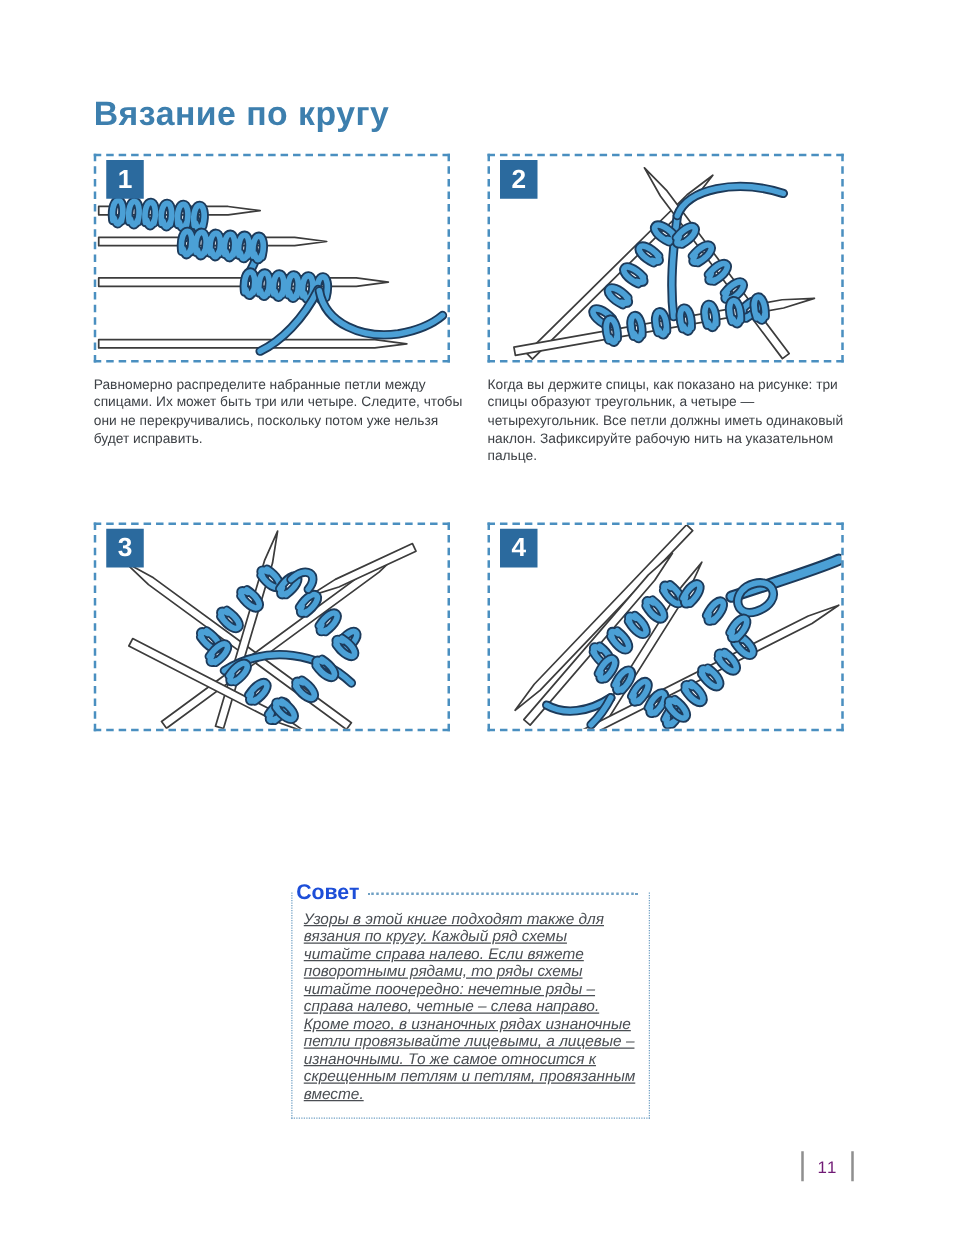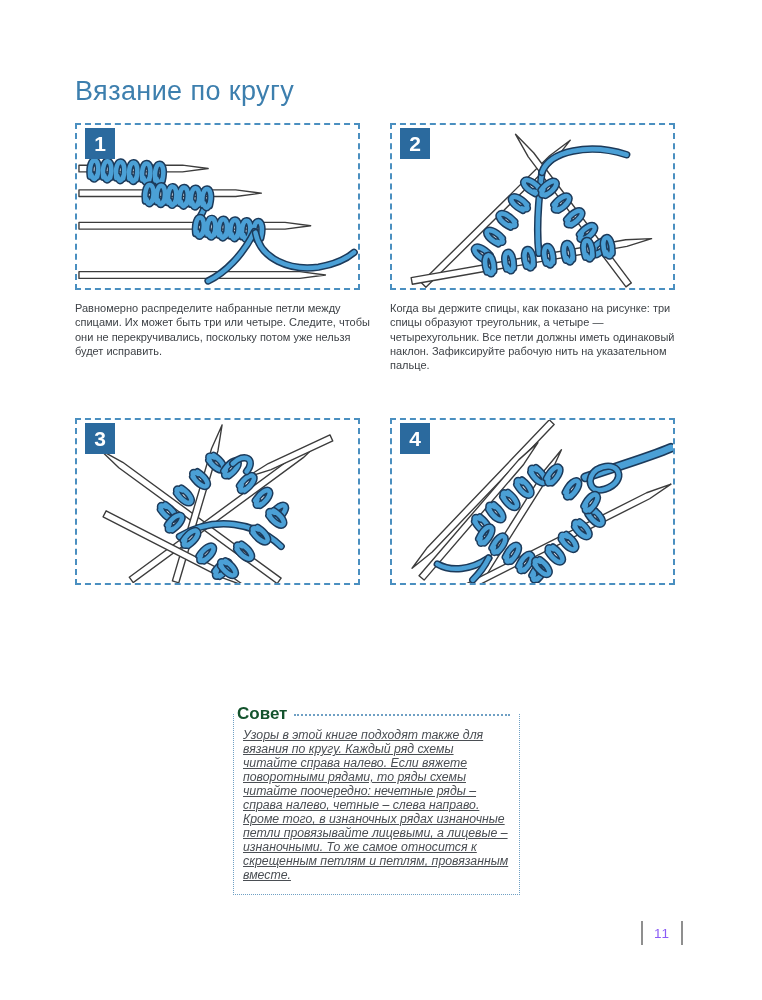--- a/index.html
+++ b/index.html
@@ -3,21 +3,21 @@
 <meta charset="utf-8">
 <style>
   html,body{margin:0;padding:0;}
   body{
     width:762px;height:1000px;background:#ffffff;position:relative;
     font-family:"Liberation Sans","DejaVu Sans",sans-serif;
     -webkit-font-smoothing:antialiased;overflow:hidden;
   }
   .page-title{
     position:absolute;left:75px;top:76px;margin:0;
-    font-size:27px;font-weight:400;letter-spacing:.4px;color:#3d7fae;
+    font-size:27px;font-weight:700;letter-spacing:.4px;color:#3d7fae;
   }
   .steps{
     position:absolute;left:75px;top:123px;width:600px;
     display:grid;grid-template-columns:285px 285px;column-gap:30px;
     grid-template-rows:167px 128px 167px auto;
   }
   .figure{
     position:relative;width:285px;height:167px;box-sizing:border-box;
     border:2px dashed #4a8fc0;background:#fff;
   }
@@ -32,28 +32,28 @@
   }
   .needle-body{fill:#ffffff;stroke:#3c3c3c;stroke-width:1.4;stroke-linejoin:round;}
   .yarn-under{fill:none;stroke:#1c3a5a;stroke-width:7.6;stroke-linecap:round;stroke-linejoin:round;}
   .yarn-over{fill:none;stroke:#4ba0d6;stroke-width:4.6;stroke-linecap:round;stroke-linejoin:round;}
   .tip{
     position:absolute;left:233px;top:714px;width:287px;box-sizing:border-box;
     border-left:1.5px dotted #6fa0c4;border-right:1.5px dotted #6fa0c4;border-bottom:1.5px dotted #6fa0c4;
     padding:0 9px 12px 9px;background:#fff;
   }
   .tip-header{display:flex;align-items:center;margin:-10px 0 4px -6px;}
-  .tip-title{color:#14532d;font-weight:bold;font-size:17px;background:#fff;padding:0 7px 0 0;white-space:nowrap;}
+  .tip-title{color:#1d4ed8;font-weight:bold;font-size:17px;background:#fff;padding:0 7px 0 0;white-space:nowrap;}
   .tip-leader{flex:1;border-top:2px dotted #6fa0c4;height:0;margin-top:2px;}
   .tip-body{font-size:12.3px;line-height:1.14;font-style:italic;color:#4a4e53;text-decoration:underline;}
   .pageno{
     position:absolute;left:641px;top:920px;display:flex;align-items:center;gap:11px;height:26px;
   }
   .pageno .bar{width:2px;height:24px;background:#8f8f8f;}
-  .pageno .num{font-size:13.5px;color:#8b5cf6;letter-spacing:1px;}
+  .pageno .num{font-size:13.5px;color:#701a75;letter-spacing:1px;}
 </style>
 </head>
 <body>
 
 <h1 class="page-title">Вязание по кругу</h1>
 
 <div class="steps">
 
   <div class="figure">
     <div class="badge">1</div>

